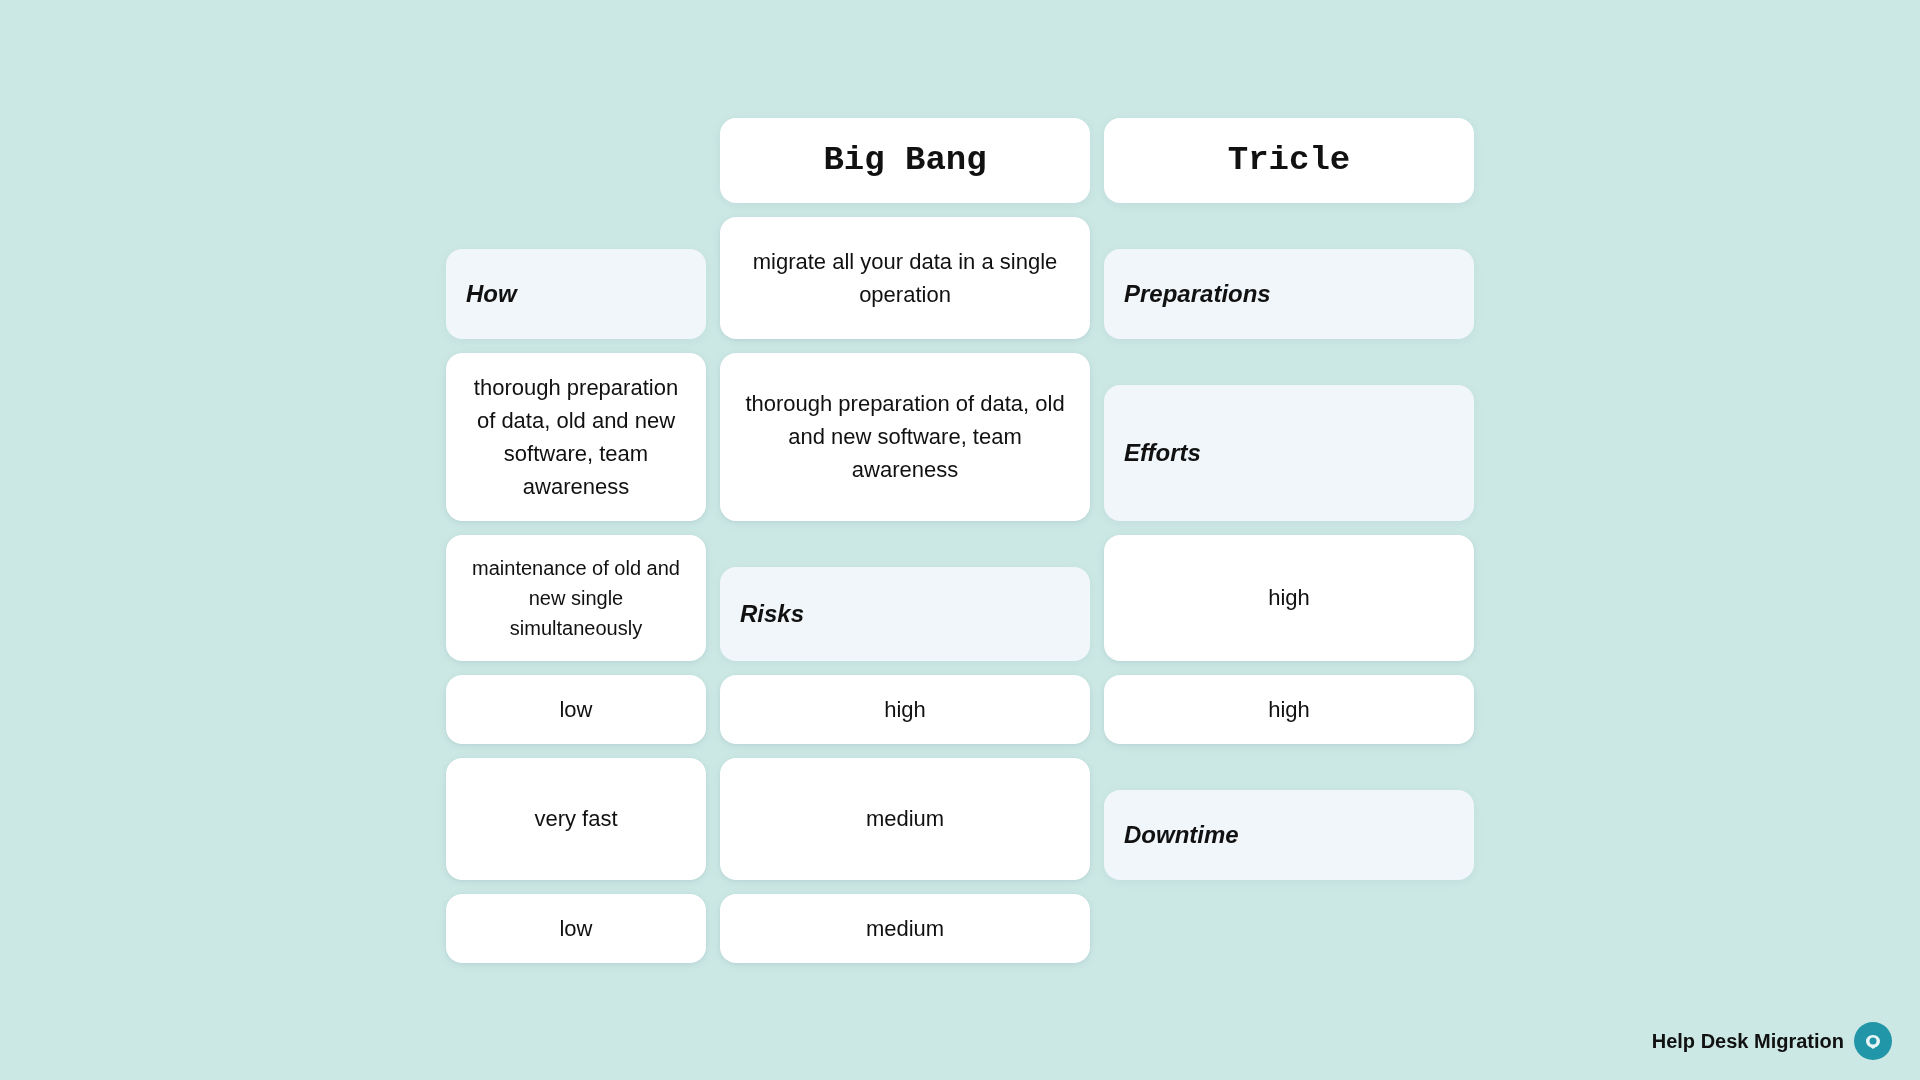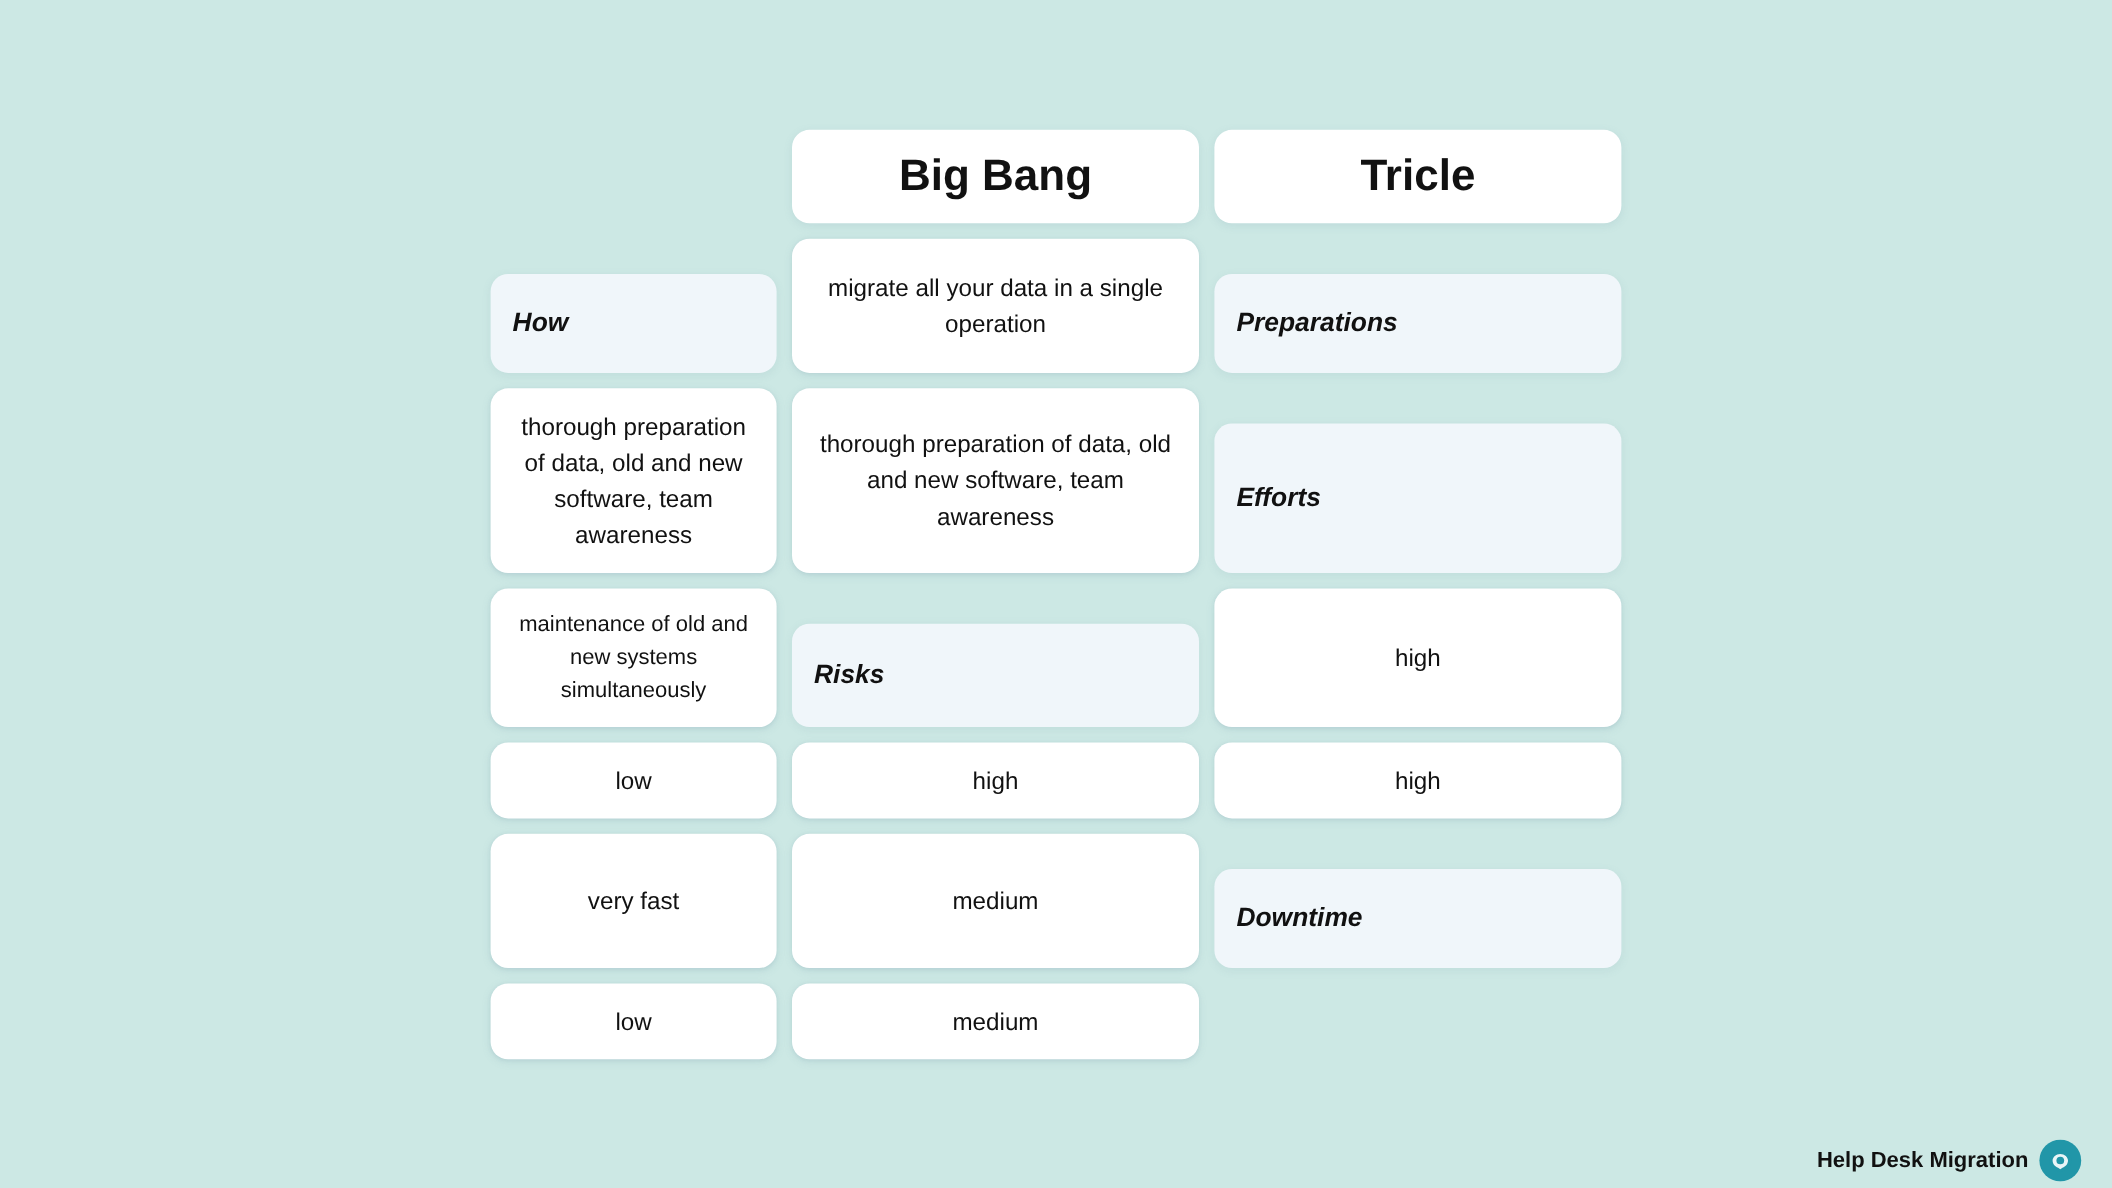--- a/index.html
+++ b/index.html
@@ -60,23 +60,24 @@
       display: flex;
       align-items: center;
       justify-content: center;
       text-align: center;
       padding: 18px 20px;
       min-height: 85px;
       box-shadow: 0 2px 8px rgba(100,140,160,0.13);
     }
 
     .cell-header span {
-      font-size: 40px;
+      font-size: 34px;
       font-weight: 800;
       color: #111;
+      font-family: Liberation Mono, monospace;
     }
 
     .cell-value {
       font-size: 22px;
       color: #111;
       line-height: 1.5;
     }
 
     .cell-value-sm {
       font-size: 20px;
@@ -84,21 +85,21 @@
       line-height: 1.5;
     }
 
     .empty-cell {
       background: transparent;
       box-shadow: none;
     }
 
     .branding {
       position: fixed;
-      bottom: 6px;
+      bottom: 20px;
       right: 28px;
       display: flex;
       align-items: center;
       gap: 10px;
       font-size: 20px;
       font-weight: 600;
       color: #111;
     }
 
     .branding-icon {
@@ -147,21 +148,21 @@
     <span class="cell-value">thorough preparation of data,
 old and new software,
 team awareness</span>
   </div>
 
   <div class="cell-label row-efforts">
     <span>Efforts</span>
   </div>
   <div class="cell row-efforts">
     <span class="cell-value-sm">maintenance of
-old and new systems simultaneously</span>
+old and new single simultaneously</span>
   </div>
 
   <div class="cell-label row-risks">
     <span>Risks</span>
   </div>
   <div class="cell row-risks">
     <span class="cell-value">high</span>
   </div>
   <div class="cell row-risks">
     <span class="cell-value">low</span>

